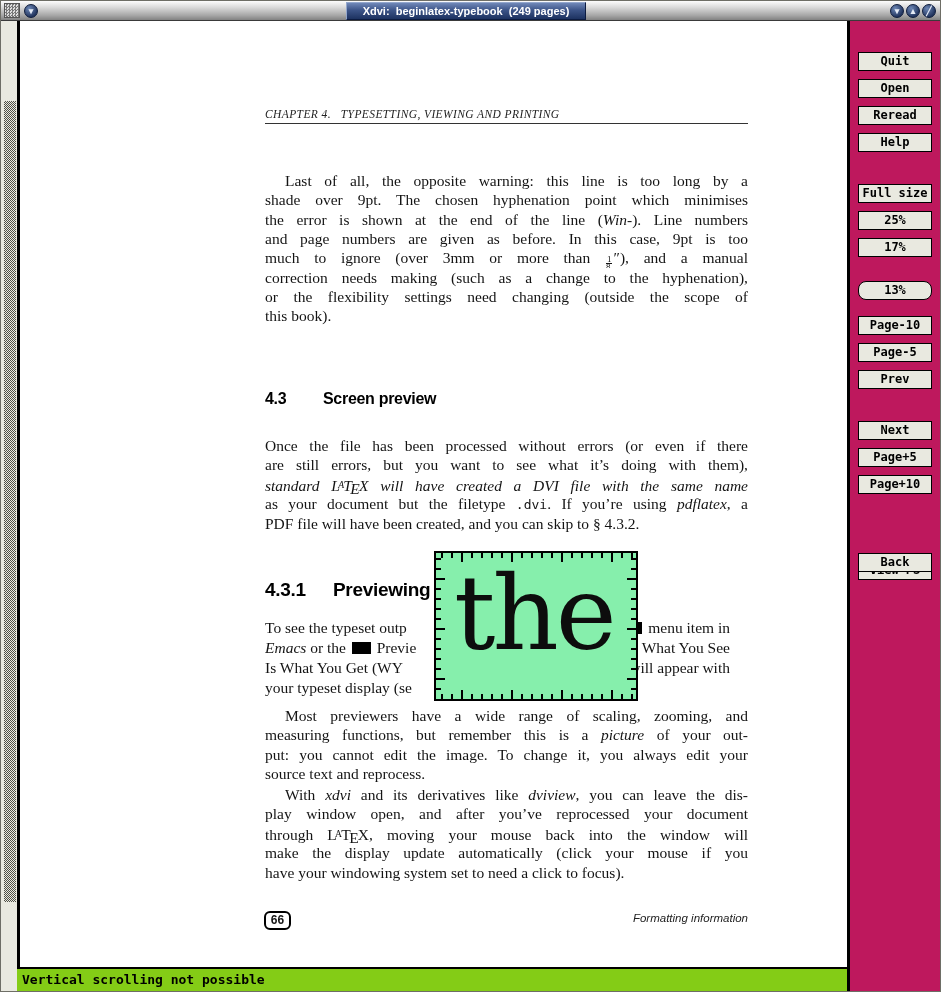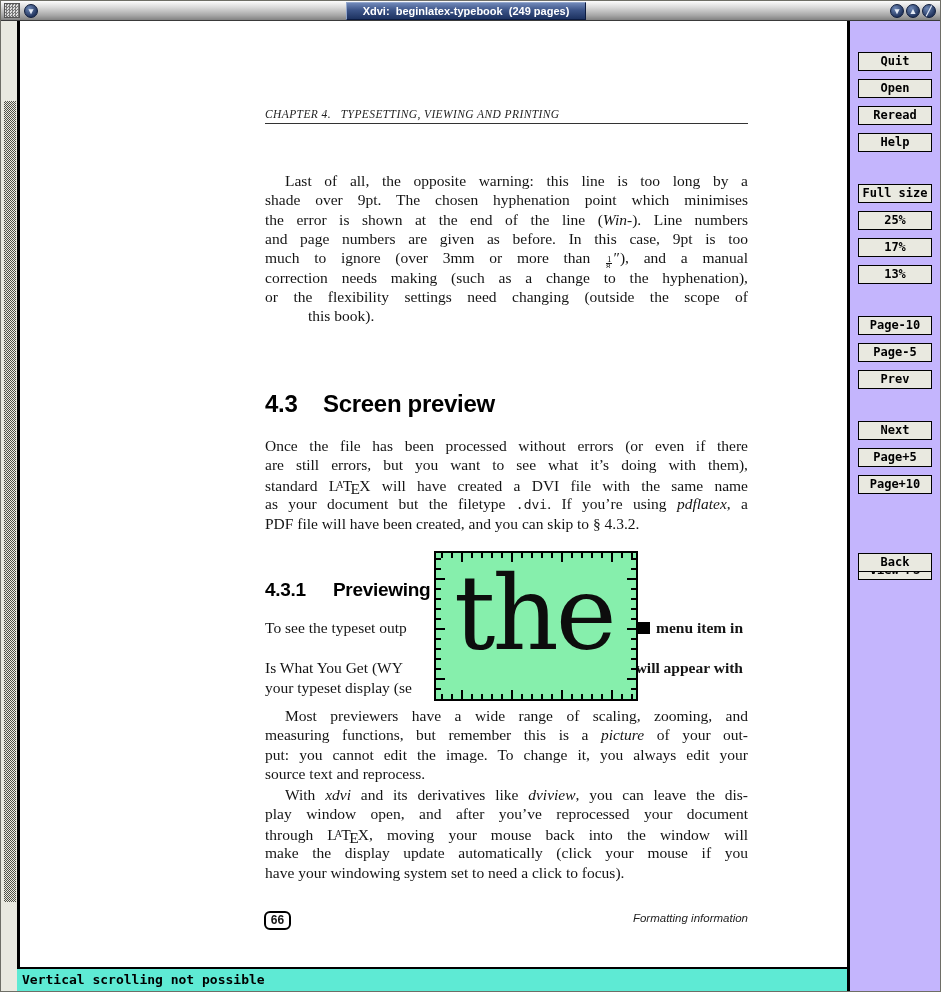--- a/index.html
+++ b/index.html
@@ -28,52 +28,52 @@
   
   #vscroll{position:absolute;left:2px;top:20px;width:14px;height:970px;background:#e9e9e0;}
   #vthumb{position:absolute;left:1px;right:1px;top:80px;height:801px;
     background:repeating-conic-gradient(#4f4f46 0% 25%,#e9e9e0 25% 50%);background-size:2px 2px;}
 
   
   #page{position:absolute;left:16px;top:20px;width:833px;height:946px;background:#fff;
     border-left:3px solid #000;border-right:3px solid #000;box-sizing:border-box;}
 
   
-  #rpanel{position:absolute;left:849px;top:20px;width:92px;height:972px;background:#c4b5fd;}
+  #rpanel{position:absolute;left:849px;top:20px;width:92px;height:972px;background:#be185d;}
   .pbtn{position:absolute;left:8px;width:74px;height:19px;border:1px solid #000;
     box-sizing:border-box;background:#e9e9e0;color:#000;
     font-family:"DejaVu Sans Mono",monospace;font-weight:bold;font-size:12px;
     line-height:17px;text-align:center;cursor:pointer;}
 
   
-  #statusbar{position:absolute;left:16px;top:966px;width:833px;height:24px;background:#5eead4;
+  #statusbar{position:absolute;left:16px;top:966px;width:833px;height:24px;background:#84cc16;
     border-top:2px solid #000;border-right:3px solid #000;box-sizing:border-box;}
   #statusmsg{position:absolute;left:5px;top:3px;color:#000;
     font-family:"DejaVu Sans Mono",monospace;font-weight:bold;font-size:13px;}
 
   
   #textcol{position:absolute;left:264px;top:20px;width:483px;height:946px;z-index:10;
     font-family:"Liberation Serif",serif;color:#141414;}
   #chaphead{position:absolute;left:0;top:87px;width:100%;font-style:italic;font-size:11.5px;
     letter-spacing:0.4px;color:#222;white-space:pre;}
   #chaprule{position:absolute;left:0;top:102px;width:100%;border-top:1px solid #333;}
   .bighead{position:absolute;left:0;font-weight:bold;letter-spacing:-0.3px;color:#000;
     font-family:"Liberation Sans",sans-serif;white-space:pre;}
-  #sechead{top:369px;font-size:24px;}
+  #sechead{top:369px;font-size:16px;}
   #subhead{top:558px;font-size:19px;}
   #sechead .hnum{display:inline-block;width:58px;}
   #subhead .hnum{display:inline-block;width:68px;}
 
   .tline{position:absolute;left:0;width:100%;height:20px;line-height:20px;font-size:15.5px;
     overflow:hidden;white-space:normal;}
   .tline.j{text-align:justify;text-align-last:justify;}
   .tline.ind{text-indent:20px;}
   .tline.frag{white-space:pre;}
   .lfrag{position:absolute;left:0;top:0;white-space:pre;}
-  .rfrag{position:absolute;right:5px;top:0;white-space:pre;font-weight:bold;}
+  .rfrag{position:absolute;right:18px;top:0;white-space:pre;}
   .run-i{font-style:italic;}
   .run-tt{font-family:"DejaVu Sans Mono",monospace;font-size:13px;}
   .pbox{display:inline-block;width:19px;height:12px;background:#000;vertical-align:-1px;margin:0 2px;}
   .latex span{display:inline-block;}
   .latex .lA{font-size:62%;vertical-align:0.35em;margin:0 -0.08em 0 -0.18em;}
   .latex .lE{vertical-align:-0.18em;margin:0 -0.05em 0 -0.1em;}
   .fr{display:inline-flex;flex-direction:column;vertical-align:0.1em;margin:0 1px;
     font-size:9px;line-height:7px;text-align:center;}
   .fr .fn{border-bottom:1px solid #141414;padding:0 1px;}
 
@@ -137,27 +137,28 @@
   <div class="tline j ind" style="top: 150px;"><span>Last of all, the opposite warning:  this line is too long by a</span></div>
       <div class="tline j" style="top: 169px;"><span>shade over 9pt. The chosen hyphenation point which minimises</span></div>
       <div class="tline j" style="top: 189px;"><span>the error is shown at the end of the line (</span><span class="run-i">Win-</span><span>). Line numbers</span></div>
       <div class="tline j" style="top: 208px;"><span>and page numbers are given as before. In this case, 9pt is too</span></div>
       <div class="tline j" style="top: 227px;"><span>much to ignore (over 3mm or more than </span><span class="fr">
           <span class="fn">1</span>
           <span class="fd">8</span>
         </span><span>″), and a manual</span></div>
       <div class="tline j" style="top: 247px;"><span>correction needs making (such as a change to the hyphenation),</span></div>
       <div class="tline j" style="top: 266px;"><span>or the flexibility settings need changing (outside the scope of</span></div>
-      <div class="tline" style="top: 285px; margin-left: 43px;"><span>this book).</span></div>
+      <div class="tline" style="top: 285px;"><span>this book).</span></div>
       <div class="tline j" style="top: 415px;"><span>Once the file has been processed without errors (or even if there</span></div>
       <div class="tline j" style="top: 434px;"><span>are still errors, but you want to see what it’s doing with them),</span></div>
-      <div class="tline j" style="top: 454px;"><span>standard </span><span class="latex"><span>L</span><span class="lA">A</span><span>T</span><span class="lE">E</span><span>X</span></span><span> will have created a DVI file with the same name</span></div>
+      <div class="tline j" style="top: 454px; font-style: italic;"><span>standard </span><span class="latex"><span>L</span><span class="lA">A</span><span>T</span><span class="lE">E</span><span>X</span></span><span> will have created a DVI file with the same name</span></div>
       <div class="tline j" style="top: 473px;"><span>as your document but the filetype </span><span class="run-tt">.dvi</span><span>. If you’re using </span><span class="run-i">pdflatex</span><span>, a</span></div>
       <div class="tline" style="top: 493px;"><span>PDF file will have been created, and you can skip to § 4.3.2.</span></div>
       <div class="tline frag" style="top: 597px;"><span class="lfrag"><span>To see the typeset outp</span></span><span class="rfrag"><span class="pbox"></span><span> menu item in</span></span></div>
+      <div class="tline frag" style="top: 617px;"><span class="lfrag"><span class="run-i">Emacs</span><span> or the </span><span class="pbox"></span><span> Previe</span></span><span class="rfrag"><span>What You See</span></span></div>
       <div class="tline frag" style="top: 637px;"><span class="lfrag"><span>Is What You Get (WY</span></span><span class="rfrag"><span>will appear with</span></span></div>
       <div class="tline frag" style="top: 657px;"><span class="lfrag"><span>your typeset display (se</span></span></div>
       <div class="tline j ind" style="top: 685px;"><span>Most previewers have a wide range of scaling, zooming, and</span></div>
       <div class="tline j" style="top: 704px;"><span>measuring functions, but remember this is a </span><span class="run-i">picture</span><span> of your out-</span></div>
       <div class="tline j" style="top: 724px;"><span>put: you cannot edit the image. To change it, you always edit your</span></div>
       <div class="tline" style="top: 743px;"><span>source text and reprocess.</span></div>
       <div class="tline j ind" style="top: 764px;"><span>With </span><span class="run-i">xdvi</span><span> and its derivatives like </span><span class="run-i">dviview</span><span>, you can leave the dis-</span></div>
       <div class="tline j" style="top: 783px;"><span>play window open, and after you’ve reprocessed your document</span></div>
       <div class="tline j" style="top: 803px;"><span>through </span><span class="latex"><span>L</span><span class="lA">A</span><span>T</span><span class="lE">E</span><span>X</span></span><span>, moving your mouse back into the window will</span></div>
       <div class="tline j" style="top: 822px;"><span>make the display update automatically (click your mouse if you</span></div>
@@ -173,21 +174,21 @@
   </div>
 
   <div id="rpanel">
       <div class="pbtn" style="top: 31px;">Quit</div>
       <div class="pbtn" style="top: 58px;">Open</div>
       <div class="pbtn" style="top: 85px;">Reread</div>
       <div class="pbtn" style="top: 112px;">Help</div>
       <div class="pbtn" style="top: 163px;">Full size</div>
       <div class="pbtn" style="top: 190px;">25%</div>
       <div class="pbtn" style="top: 217px;">17%</div>
-      <div class="pbtn" style="top: 244px;">13%</div>
+      <div class="pbtn" style="top: 260px; border-radius: 8px;">13%</div>
       <div class="pbtn" style="top: 295px;">Page-10</div>
       <div class="pbtn" style="top: 322px;">Page-5</div>
       <div class="pbtn" style="top: 349px;">Prev</div>
       <div class="pbtn" style="top: 400px;">Next</div>
       <div class="pbtn" style="top: 427px;">Page+5</div>
       <div class="pbtn" style="top: 454px;">Page+10</div>
       <div class="pbtn" style="top: 505px; margin-top: 35px;">View PS</div>
       <div class="pbtn" style="top: 532px;">Back</div>
     </div>
 

